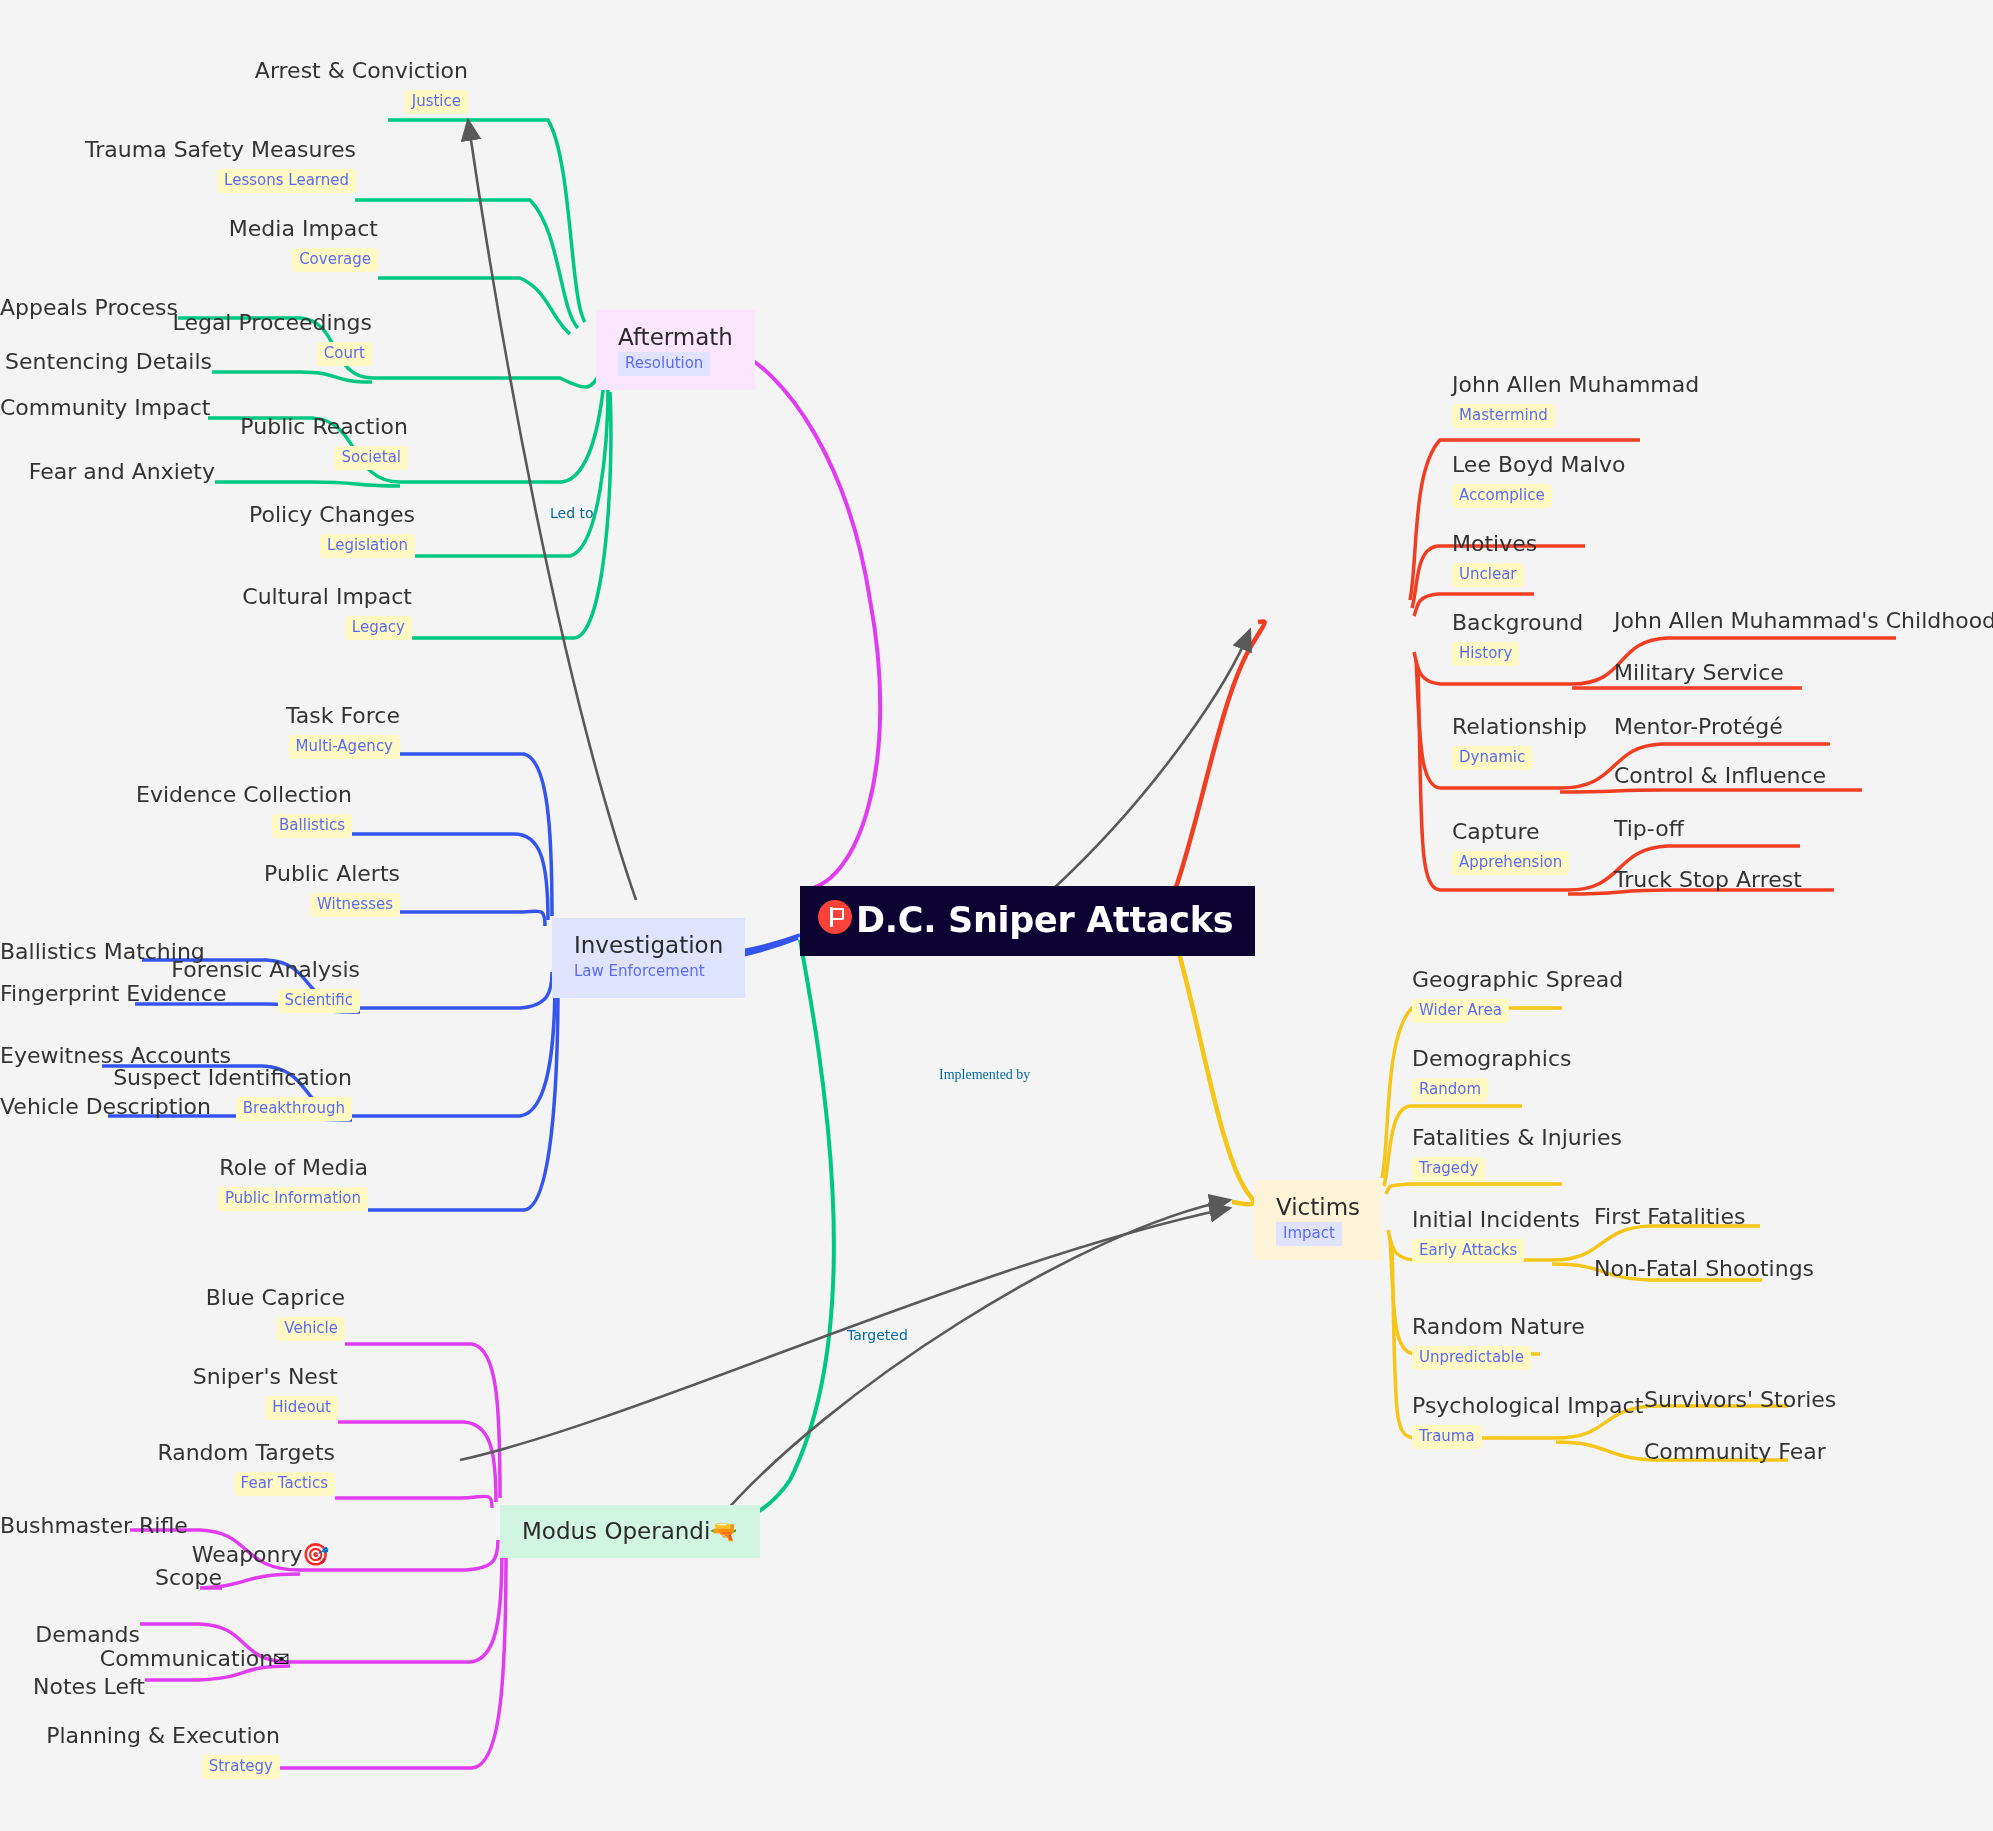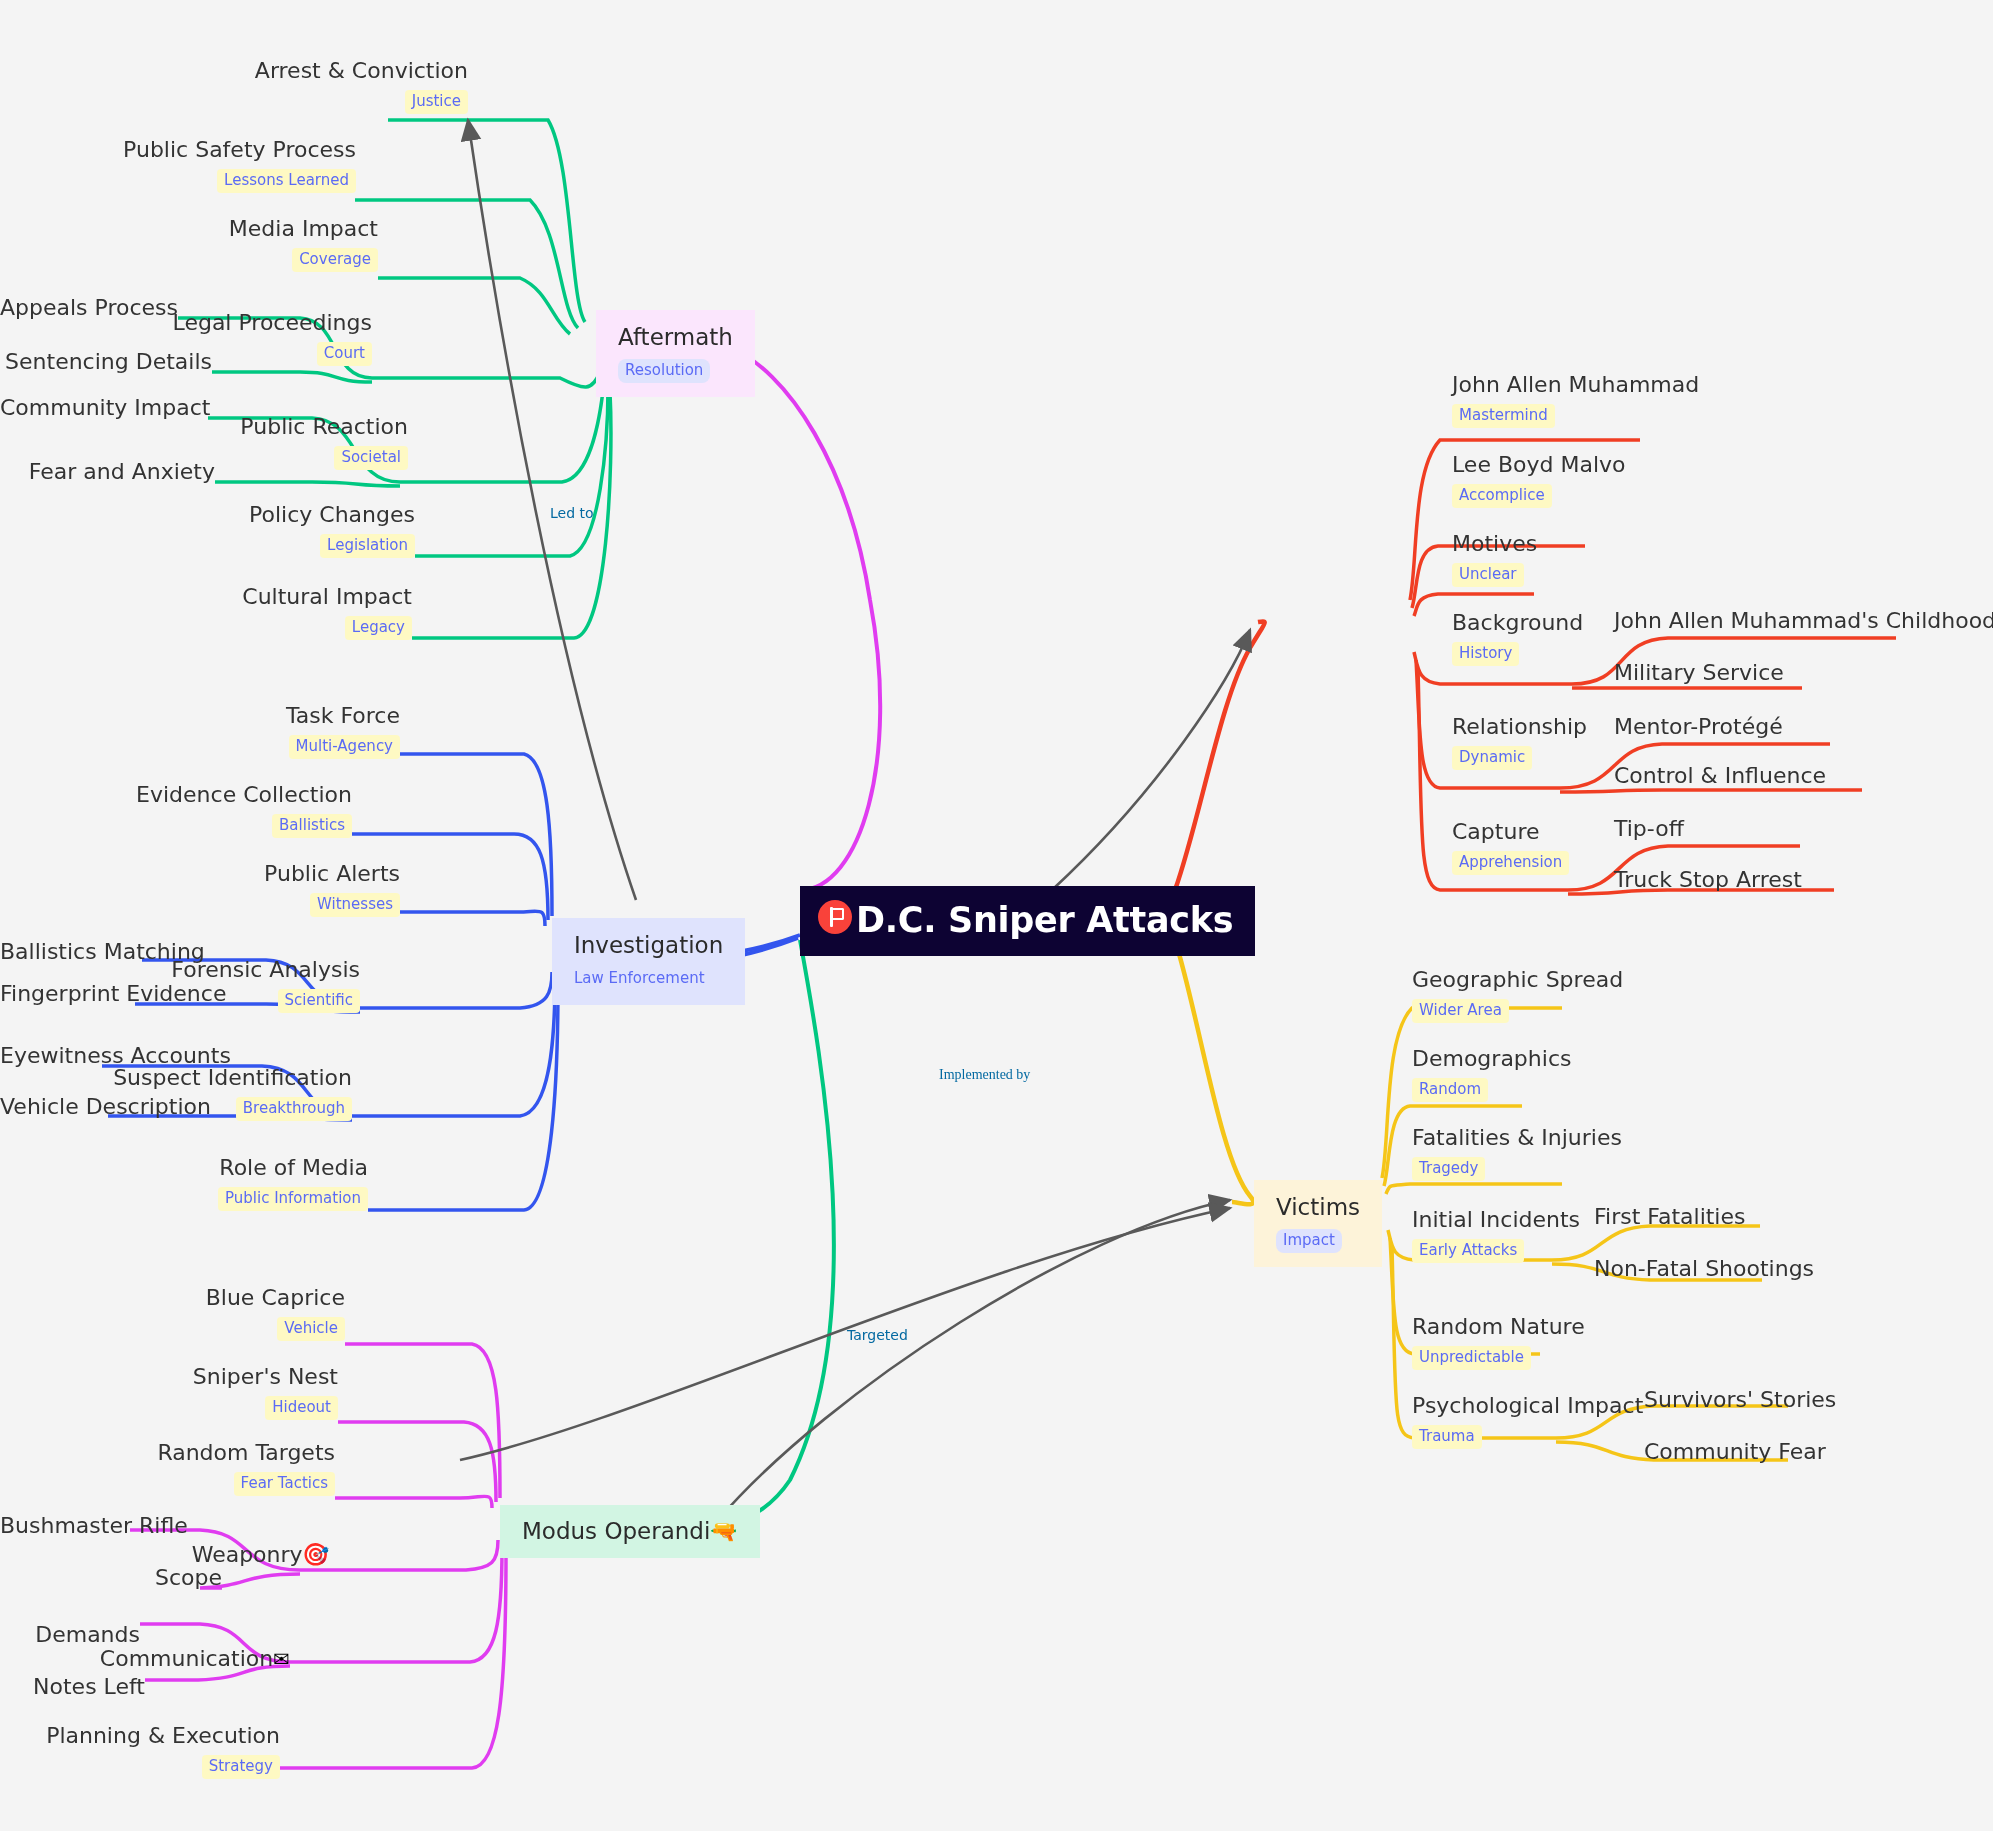--- a/index.html
+++ b/index.html
@@ -71,25 +71,24 @@
     white-space: nowrap;
   }
   .branch-node .bn-title {
     font-size: 23px;
     color: #2b2b2b;
     display: block;
     line-height: 1.25;
   }
   .branch-node .bn-tag {
     display: inline-block;
-    margin-top: 7px;
     font-size: 15px;
     color: #5b6bf5;
     background: #dfe3fd;
-    border-radius: 8px;
+    border-radius: 0;
     padding: 2px 7px 3px 7px;
     line-height: 1.25;
   }
   .branch-node.inline-title .bn-title { display: inline; }
 
   
   .leaf {
     position: absolute;
     z-index: 20;
     white-space: nowrap;
@@ -251,21 +250,21 @@
   <div class="branch-node" style="left:1254px; top:1180px; background:#fdf3d9;">
     <span class="bn-title">Victims</span>
     <span class="bn-tag">Impact</span>
   </div>
 
   <div class="leaf right-align" style="left:188px; top:58px; width:280px;">
     <span class="lf-title">Arrest &amp; Conviction</span>
     <span class="lf-tag">Justice</span>
   </div>
   <div class="leaf right-align" style="left:60px; top:137px; width:296px;">
-    <span class="lf-title">Public Safety Process</span>
+    <span class="lf-title">Trauma Safety Measures</span>
     <span class="lf-tag">Lessons Learned</span>
   </div>
   <div class="leaf right-align" style="left:178px; top:216px; width:200px;">
     <span class="lf-title">Media Impact</span>
     <span class="lf-tag">Coverage</span>
   </div>
   <div class="leaf right-align" style="left:148px; top:310px; width:224px;">
     <span class="lf-title">Legal Proceedings</span>
     <span class="lf-tag">Court</span>
   </div>

